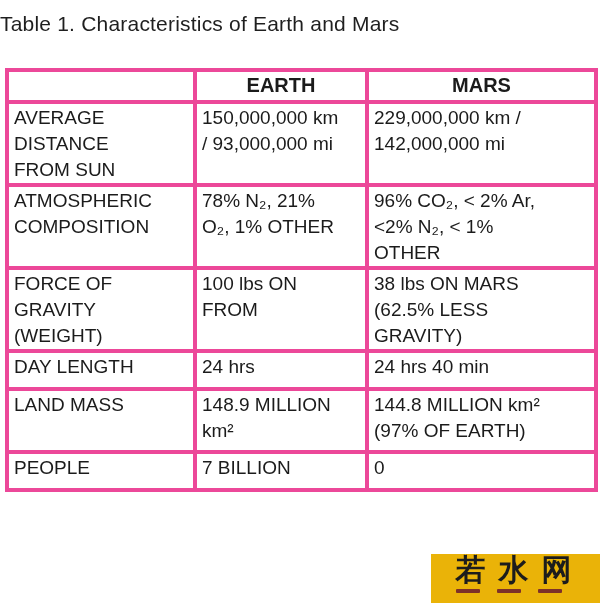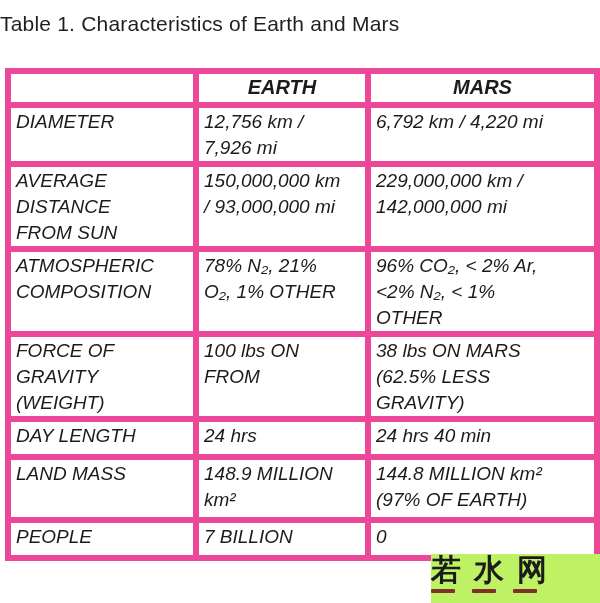--- a/index.html
+++ b/index.html
@@ -25,48 +25,47 @@
     line-height: 1.2;
   }
   table.char-table {
     border-collapse: collapse;
     table-layout: fixed;
     width: 589px;
     margin: 32px 0 0 5px;
   }
   .char-table th,
   .char-table td {
-    border: 6px solid #ec4899;
+    border: 4px solid #ec4899;
     font-size: 19px;
     line-height: 1.37;
     vertical-align: top;
     text-align: left;
     padding: 1px 3px 0 5px;
     white-space: pre-line;
     overflow: hidden;
-    font-style: italic;
   }
   .char-table th {
     font-weight: 700;
     text-align: center;
     vertical-align: middle;
     padding: 0;
     font-size: 20px;
     border-bottom-width: 3px;
   }
   .watermark {
     position: absolute;
     left: 431px;
     top: 554px;
     width: 169px;
     height: 49px;
-    background: #bef264;
+    background: #eab308;
     display: flex;
     flex-direction: column;
-    align-items: flex-start;
+    align-items: center;
   }
   .wm-text {
     font-size: 30px;
     line-height: 1.05;
     font-weight: 700;
     color: #1c1c1c;
     letter-spacing: 13px;
     margin-right: -9px;
     white-space: nowrap;
   }
@@ -96,26 +95,20 @@
     <col style="width:229px">
   </colgroup>
   <thead>
     <tr style="height:32px">
       <th></th>
       <th>EARTH</th>
       <th>MARS</th>
     </tr>
   </thead>
   <tbody>
-    <tr style="height:56px">
-      <td>DIAMETER</td>
-      <td>12,756 km /
-7,926 mi</td>
-      <td>6,792 km / 4,220 mi</td>
-    </tr>
     <tr style="height:83px">
       <td>AVERAGE
 DISTANCE
 FROM SUN</td>
       <td>150,000,000 km
 / 93,000,000 mi</td>
       <td>229,000,000 km /
 142,000,000 mi</td>
     </tr>
     <tr style="height:72px">

